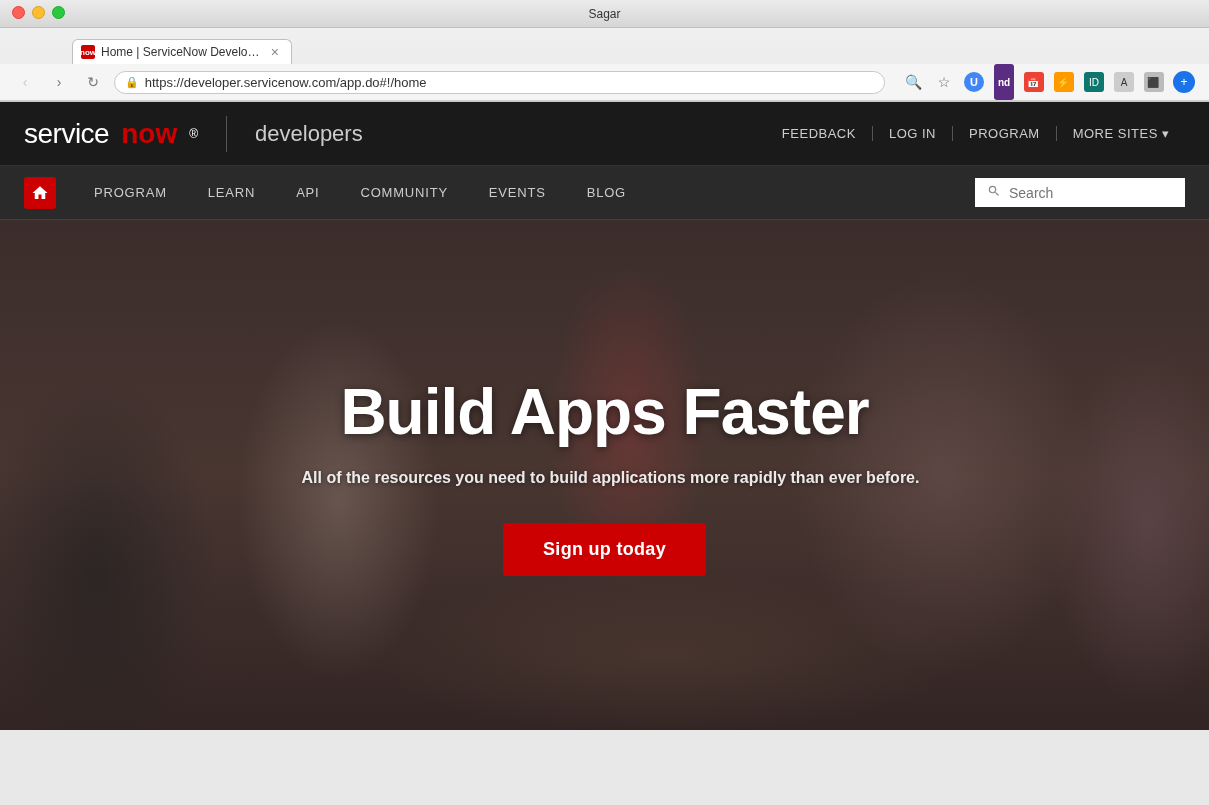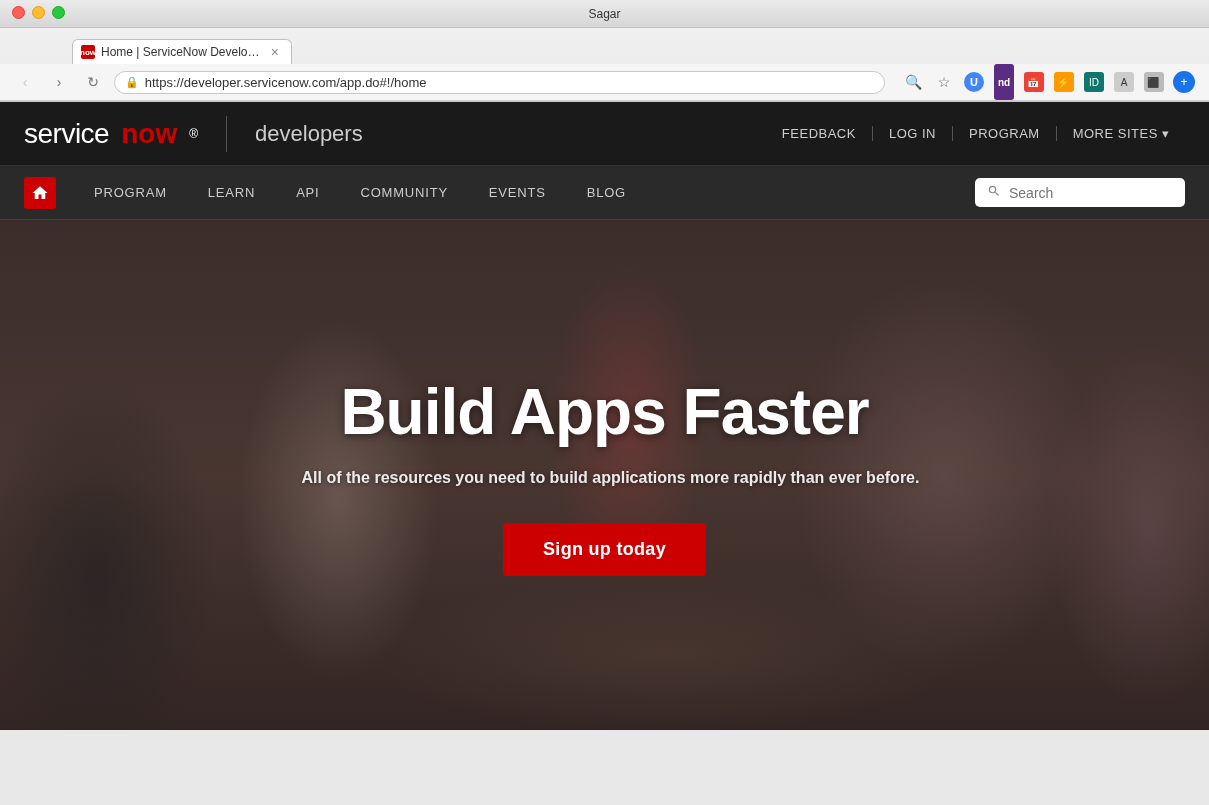--- a/index.html
+++ b/index.html
@@ -194,21 +194,21 @@
       padding: 0 18px;
       cursor: pointer;
       text-transform: uppercase;
     }
 
     .search-bar {
       margin-left: auto;
       display: flex;
       align-items: center;
       background: white;
-      border-radius: 5px;
+      border-radius: 0;
       padding: 6px 12px;
       gap: 8px;
       width: 210px;
     }
     .search-icon { color: #888; font-size: 14px; }
     .search-input {
       border: none;
       outline: none;
       font-size: 14px;
       color: #999;

